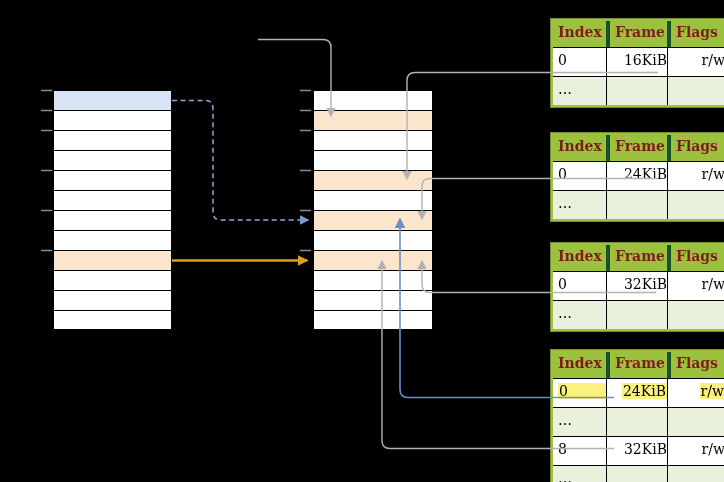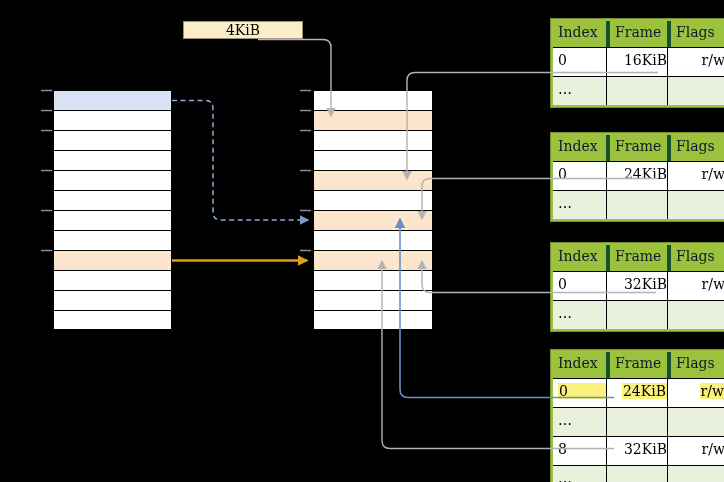--- a/index.html
+++ b/index.html
@@ -22,21 +22,21 @@
   .mrow.blue{background:var(--c-blue-row);}
   .mrow.orange{background:var(--c-orange-row);}
 
   
   .pt{position:absolute;left:551px;width:172px;background:#fff;
       border:2px solid var(--c-header-green);outline:1px solid var(--c-border-dark-green);
       box-sizing:content-box;}
   #pt1{top:19px;} #pt2{top:133px;} #pt3{top:243px;} #pt4{top:350px;}
   .pt-header{display:grid;grid-template-columns:53px 61px 1fr;height:26px;
       background:var(--c-header-green);}
-  .pt-header .cell{color:#0f172a;font-weight:normal;font-size:14px;padding:3px 0 0 5px;
+  .pt-header .cell{color:#7f1d1d;font-weight:bold;font-size:14px;padding:3px 0 0 5px;
       box-sizing:border-box;overflow:hidden;}
   .pt-header .cell + .cell{border-left:4px solid #14532d;}
   .pt-row{display:grid;grid-template-columns:53px 61px 1fr;height:28px;
       border-top:1px solid #000;background:#fff;}
   .pt-row .cell{font-size:14px;color:#000;padding:4px 0 0 5px;box-sizing:border-box;
       overflow:hidden;white-space:nowrap;}
   .pt-row .cell + .cell{border-left:1px solid #000;text-align:right;}
   .pt-row.dots{background:var(--c-light-green);}
   .hl{background:var(--c-yellow);padding:0 1px;}
   .hl-index{display:inline-block;min-width:46px;}
@@ -49,23 +49,20 @@
   .s-orange{stroke:var(--c-orange-line);stroke-width:2.6;fill:none;}
   .t-tick{stroke:var(--c-tick);stroke-width:1.5;}
   .f-gray{fill:var(--c-gray-line);} .f-blue{fill:var(--c-blue-line);}
   .f-dash{fill:var(--c-blue-dash-head);} .f-orange{fill:var(--c-orange-line);}
 </style>
 </head>
 <body>
 
 <div class="stage">
 
-  <div class="label-box">
-    <span>4KiB</span>
-  </div>
 
   <div id="leftTable" class="mem">
       <div class="mrow blue"></div>
       <div class="mrow"></div>
       <div class="mrow"></div>
       <div class="mrow"></div>
       <div class="mrow"></div>
       <div class="mrow"></div>
       <div class="mrow"></div>
       <div class="mrow"></div>

